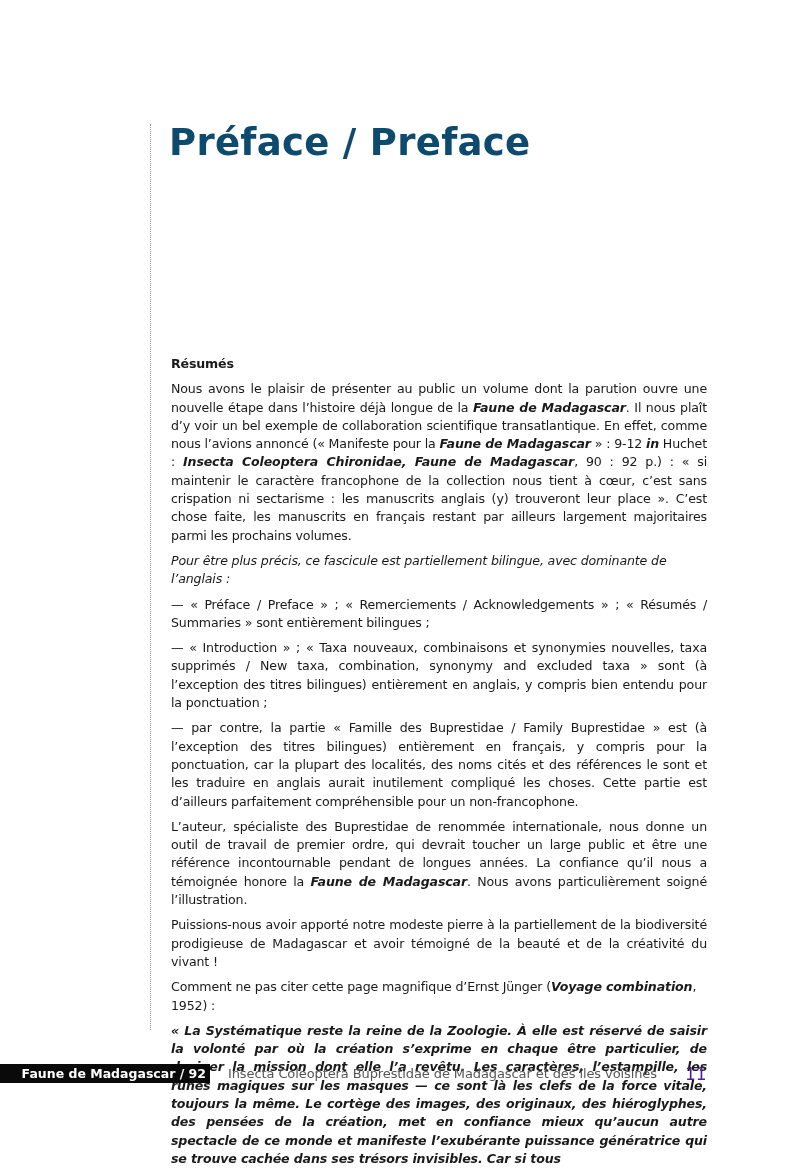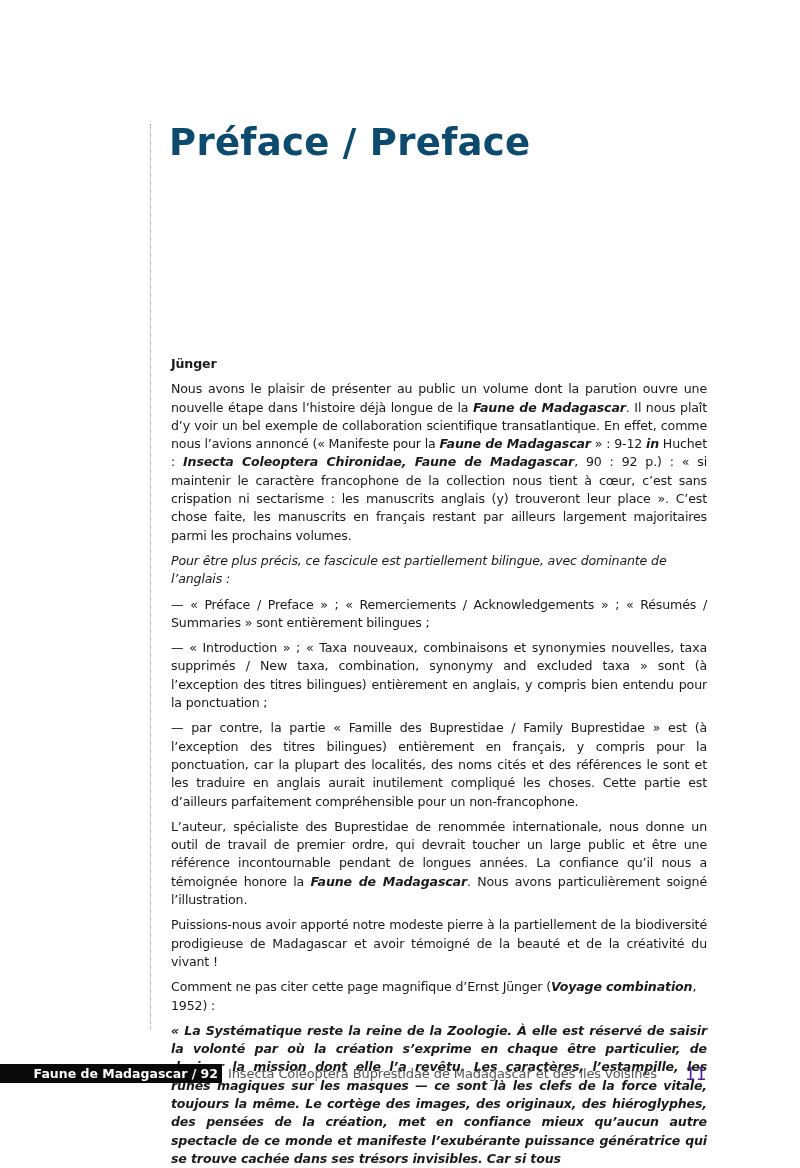--- a/index.html
+++ b/index.html
@@ -56,21 +56,20 @@
       font-size: 12.6px;
     }
     em { font-style: italic; font-weight: bold; }
     .footer-bar {
       position: absolute;
       left: 0;
       top: 1064px;
       width: 210px;
       height: 19px;
       background: #0a0a0a;
-      padding-left: 12px;
     }
     .footer-series {
       position: absolute;
       right: 4px;
       top: 1px;
       color: #ffffff;
       font-weight: bold;
       font-size: 12.5px;
       line-height: 17px;
       white-space: nowrap;
@@ -95,21 +94,21 @@
     }
   </style>
 </head>
 <body>
 
 <div class="dotted-rule"></div>
 
 <h1 class="page-title">Préface / Preface</h1>
 
 <div class="body-text">
-  <p class="section-heading">Jünger</p>
+  <p class="section-heading">Résumés</p>
 
   <p><span>Nous avons le plaisir de présenter au public un volume dont la parution ouvre une nouvelle étape dans l’histoire déjà longue de la </span><em>Faune de Madagascar</em><span>. Il nous plaît d’y voir un bel exemple de collaboration scientifique transatlantique. En effet, comme nous l’avions annoncé (« Manifeste pour la </span><em>Faune de Madagascar</em><span> » : 9-12 </span><em>in</em><span> Huchet : </span><em>Insecta Coleoptera Chironidae, Faune de Madagascar</em><span>, 90 : 92 p.) : « si maintenir le caractère francophone de la collection nous tient à cœur, c’est sans crispation ni sectarisme : les manuscrits anglais (y) trouveront leur place ». C’est chose faite, les manuscrits en français restant par ailleurs largement majoritaires parmi les prochains volumes.</span></p>
 
   <p style="text-align:left;font-style:italic;">Pour être plus précis, ce fascicule est partiellement bilingue, avec dominante de l’anglais :</p>
 
   <p>— « Préface  /  Preface » ;  « Remerciements /  Acknowledgements » ;  « Résumés  /  Summaries » sont entièrement bilingues ;</p>
 
   <p>— « Introduction » ; « Taxa nouveaux, combinaisons et synonymies nouvelles, taxa supprimés / New taxa, combination, synonymy and excluded taxa » sont (à l’exception des titres bilingues) entièrement en anglais, y compris bien entendu pour la ponctuation ;</p>
 
   <p>—  par contre, la partie « Famille des Buprestidae / Family Buprestidae » est (à l’exception des titres bilingues) entièrement en français, y compris pour la ponctuation, car la plupart des localités, des noms cités et des références le sont et les traduire en anglais aurait inutilement compliqué les choses. Cette partie est d’ailleurs parfaitement compréhensible pour un non-francophone.</p>

